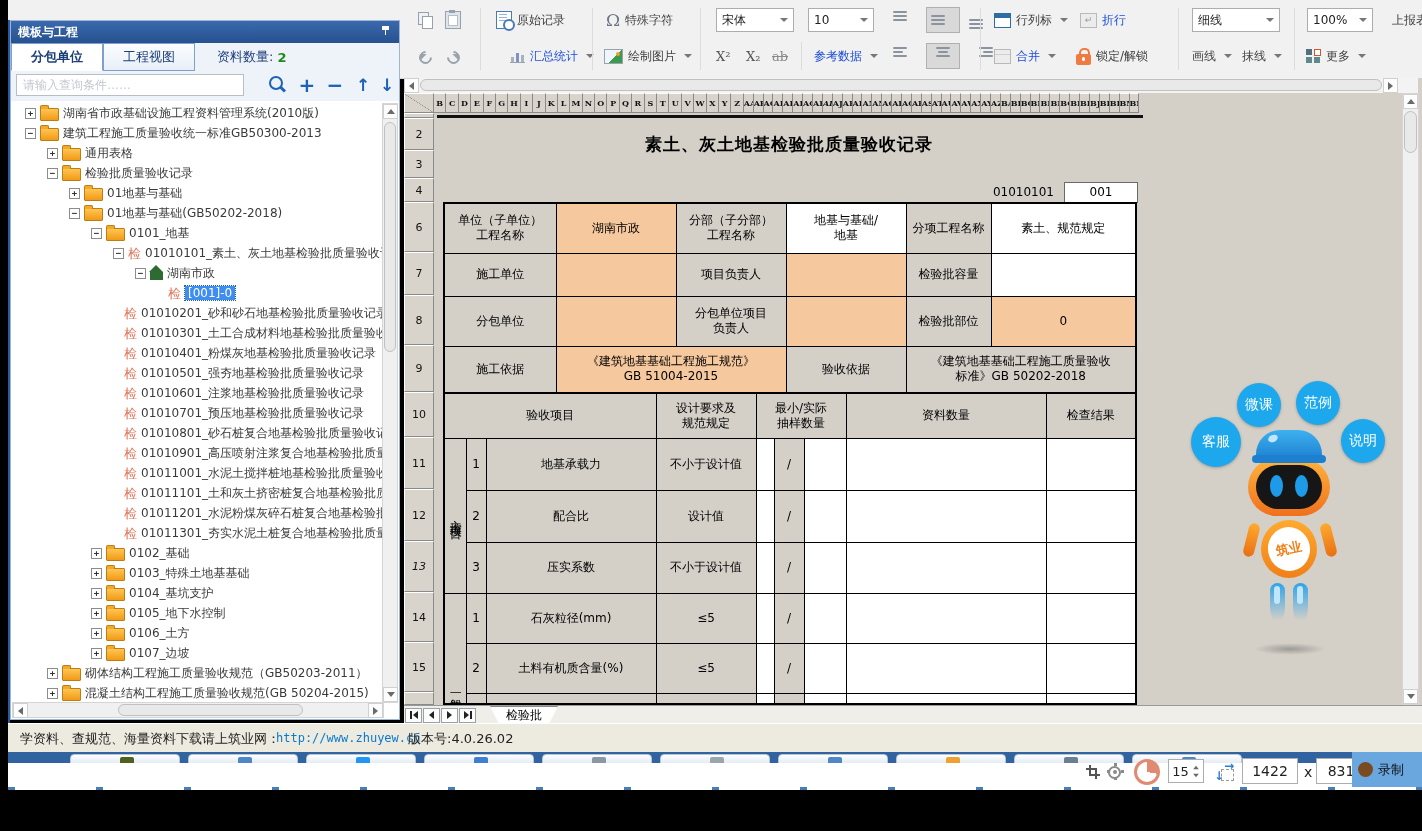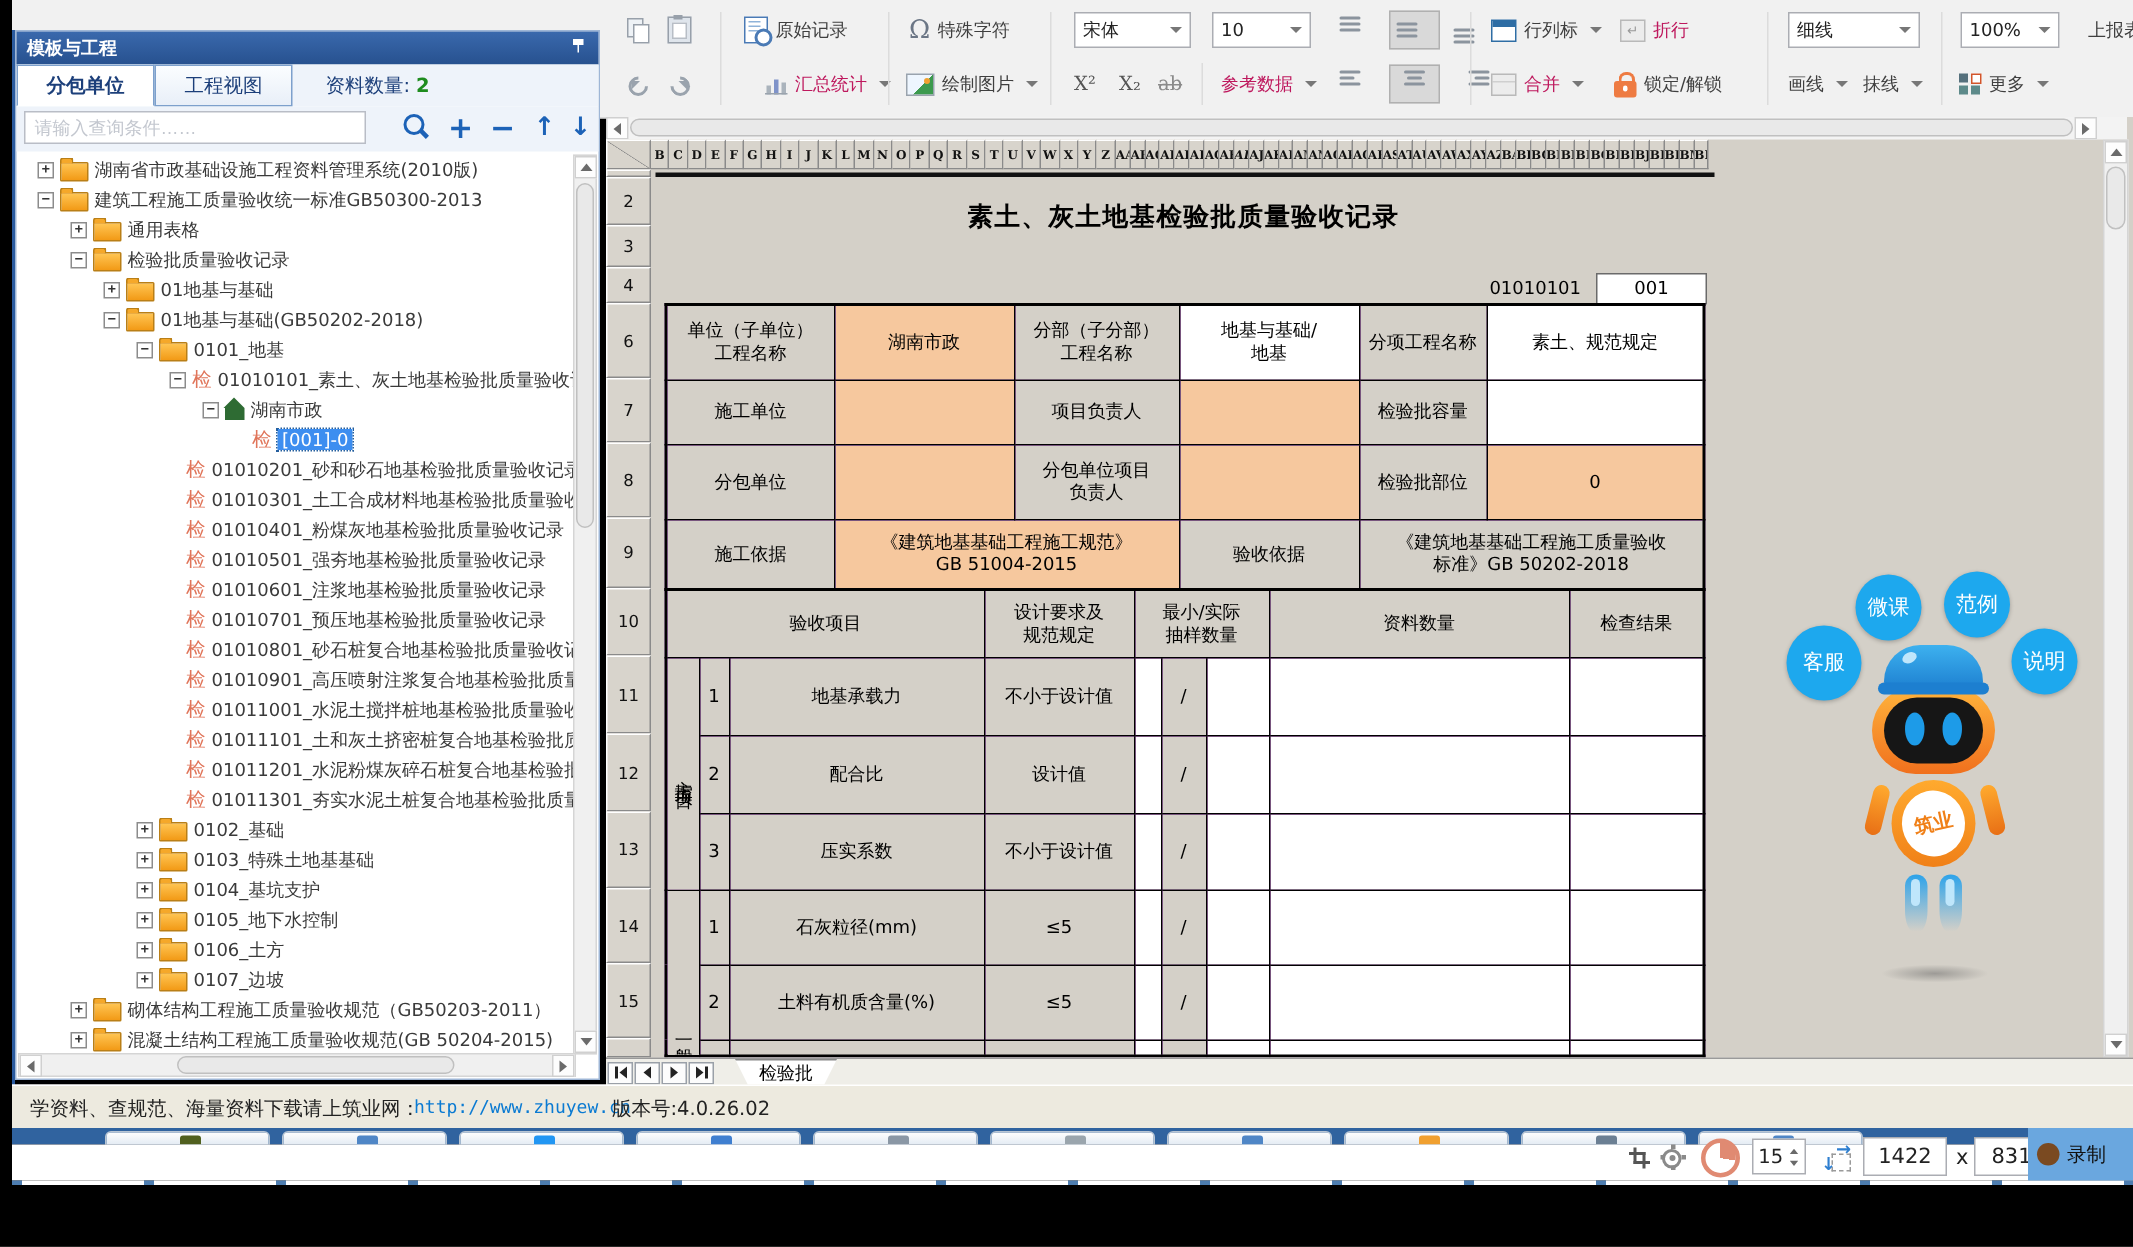--- a/index.html
+++ b/index.html
@@ -5,21 +5,21 @@
   html,body{margin:0;padding:0;background:#000;}
   #app{position:relative;width:1422px;height:831px;background:#000;overflow:hidden;
        font-family:"DejaVu Sans","Liberation Sans",sans-serif;-webkit-font-smoothing:antialiased;}
   
   .toolbar{position:absolute;left:8px;top:0;width:1414px;height:78px;background:#f1f1f1;border-bottom:1px solid #d8d8d8;}
   .tb{position:absolute;display:flex;align-items:center;gap:5px;height:32px;font-size:12px;color:#3f3f3f;white-space:nowrap;}
   .r1{top:4px}.r2{top:40px}
   .vsep{position:absolute;top:8px;height:62px;width:1px;background:#dcdcdc;}
   .car{width:0;height:0;border-left:4px solid transparent;border-right:4px solid transparent;border-top:4px solid #777;margin-left:3px;}
   .combo{position:absolute;display:flex;align-items:center;justify-content:space-between;height:24px;background:#fff;border:1px solid #abadb3;font-size:12px;color:#222;padding:0 5px;box-sizing:border-box;}
-  .gr{color:#be185d;}
+  .gr{color:#1d4ed8;}
   
   .ic{display:inline-block;position:relative;flex:none;}
   .i-copy{width:15px;height:16px;}
   .i-copy::before,.i-copy::after{content:'';position:absolute;width:9px;height:11px;border:1px solid #98a0aa;background:#eef2f6;}
   .i-copy::before{left:0;top:0}.i-copy::after{left:4px;top:4px;background:#fff;}
   .i-paste{width:14px;height:16px;border:1px solid #98a0aa;background:#dfe5ec;}
   .i-paste::before{content:'';position:absolute;left:3px;top:-2px;width:6px;height:3px;background:#98a0aa;}
   .i-paste::after{content:'';position:absolute;left:2px;top:3px;width:8px;height:9px;background:#fff;border:1px solid #b8bec6;}
   .i-undo,.i-redo{width:16px;height:12px;}
   .i-undo::before,.i-redo::before{content:'';position:absolute;top:1px;width:9px;height:9px;border:2px solid #9aa3ad;border-radius:50%;border-top-color:transparent;}
@@ -610,21 +610,21 @@
         <div class="rn" style="height: 32px;">2</div>
         <div class="rn" style="height: 28px;">3</div>
         <div class="rn" style="height: 24px;">4</div>
         <div class="rn" style="height: 50px;">6</div>
         <div class="rn" style="height: 43px;">7</div>
         <div class="rn" style="height: 50px;">8</div>
         <div class="rn" style="height: 47px;">9</div>
         <div class="rn" style="height: 45px;">10</div>
         <div class="rn" style="height: 52px;">11</div>
         <div class="rn" style="height: 52px;">12</div>
-        <div class="rn" style="height: 51px;">13</div>
+        <div class="rn" style="height: 51px; font-style: italic;">13</div>
         <div class="rn" style="height: 50px;">14</div>
         <div class="rn" style="height: 50px;">15</div>
         <div class="rn" style="height: 13px;"></div>
       </div>
 
     <div class="paper">
       <div class="thickline"></div>
       <div class="doctitle">素土、灰土地基检验批质量验收记录</div>
       <div class="codetext">01010101</div>
       <div class="serialbox">001</div>

